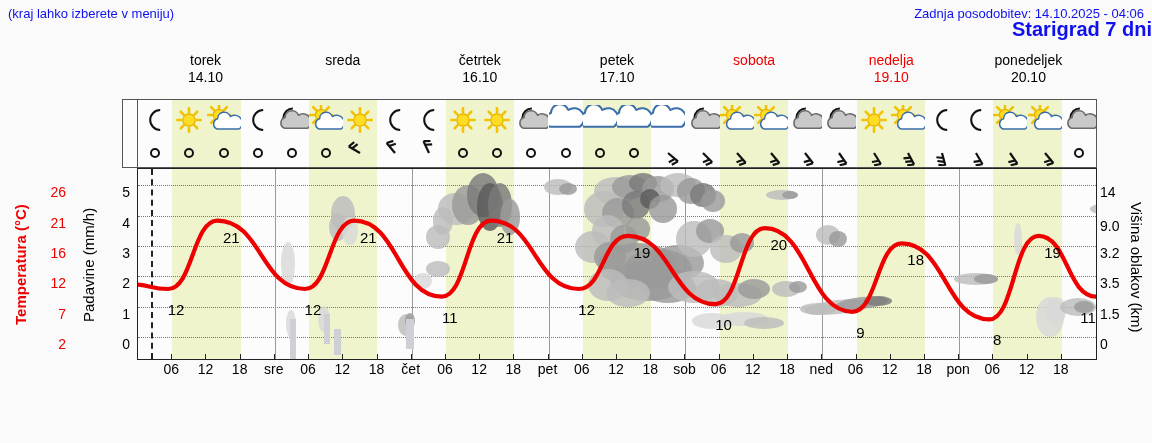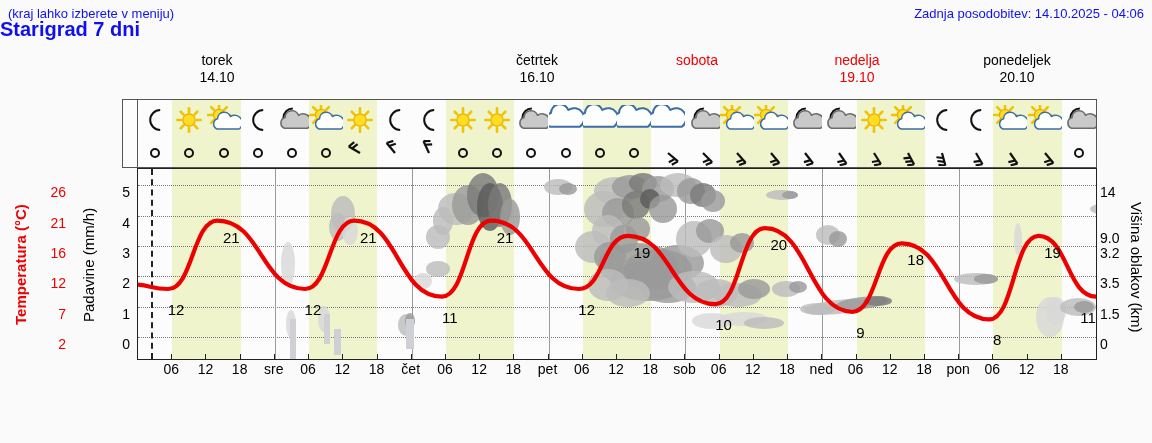--- a/index.html
+++ b/index.html
@@ -6,21 +6,21 @@
   body{
     width:1152px;height:443px;
     background:#fafafa;
     font-family:"Liberation Sans","DejaVu Sans",sans-serif;
     position:relative;overflow:hidden;
   }
   .abs{position:absolute;}
 
   
   #menu-note{left:8px;top:6px;font-size:13px;color:#1010ee;white-space:nowrap;}
-  #page-title{left:0;top:18px;width:1152px;text-align:left;font-size:20px;color:#1010ee;font-weight:bold;}
+  #page-title{left:0;top:18px;width:1152px;text-align:right;font-size:20px;color:#1010ee;font-weight:bold;}
   #update-stamp{right:8px;top:6px;font-size:13px;color:#1010ee;white-space:nowrap;}
 
   
   #day-header{left:137px;top:52px;width:960px;height:44px;display:flex;}
   .day-col{flex:1 1 0;text-align:center;font-size:14px;line-height:17px;color:#000;}
   .day-col.weekend{color:#ee0000;}
   .day-name{display:block;}
   .day-date{display:block;}
 
   
@@ -80,24 +80,29 @@
 <div class="abs" id="menu-note">(kraj lahko izberete v meniju)</div>
 <div class="abs" id="page-title">Starigrad 7 dni</div>
 <div class="abs" id="update-stamp">Zadnja posodobitev: 14.10.2025 - 04:06</div>
 
 <div class="abs" id="day-header">
     <div class="day-col">
       <span class="day-name">torek</span>
       <span class="day-date">14.10</span>
     </div>
     <div class="day-col">
+      <span class="day-name">sreda</span>
     </div>
     <div class="day-col">
       <span class="day-name">četrtek</span>
       <span class="day-date">16.10</span>
+    </div>
+    <div class="day-col">
+      <span class="day-name">petek</span>
+      <span class="day-date">17.10</span>
     </div>
     <div class="day-col weekend">
       <span class="day-name">sobota</span>
     </div>
     <div class="day-col weekend">
       <span class="day-name">nedelja</span>
       <span class="day-date">19.10</span>
     </div>
     <div class="day-col">
       <span class="day-name">ponedeljek</span>
@@ -614,21 +619,21 @@
     <div class="precip-tick" style="top: 24.15px;">5</div>
     <div class="precip-tick" style="top: 54.55px;">4</div>
     <div class="precip-tick" style="top: 84.95px;">3</div>
     <div class="precip-tick" style="top: 115.35px;">2</div>
     <div class="precip-tick" style="top: 145.75px;">1</div>
     <div class="precip-tick" style="top: 176.15px;">0</div>
   </div>
 
 <div class="abs" id="cloud-ticks">
     <div class="cloud-tick" style="top: 24.15px;">14</div>
-    <div class="cloud-tick" style="top: 70px;">9.0</div>
+    <div class="cloud-tick" style="top: 58px;">9.0</div>
     <div class="cloud-tick" style="top: 84.95px;">3.2</div>
     <div class="cloud-tick" style="top: 115.35px;">3.5</div>
     <div class="cloud-tick" style="top: 145.75px;">1.5</div>
     <div class="cloud-tick" style="top: 176.15px;">0</div>
   </div>
 <div class="abs" id="cloud-axis-title">Višina oblakov (km)</div>
 
 <div class="abs" id="plot">
     <div id="plot-inner">
       <div class="night-band" style="left: 34.2143px; width: 68.4286px;"></div>

